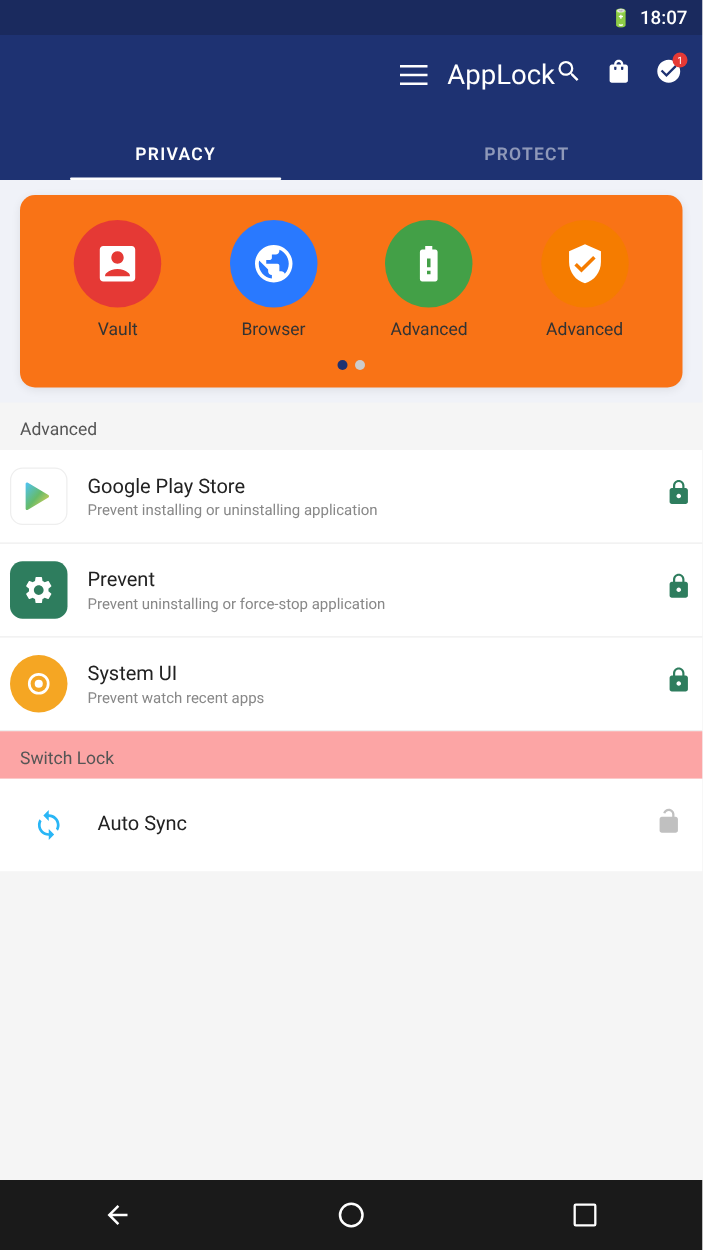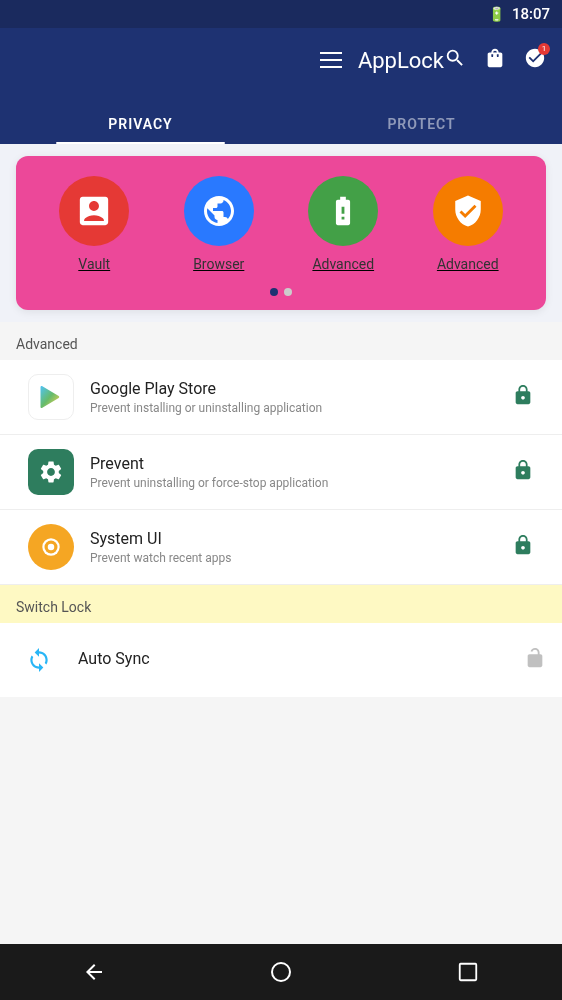--- a/index.html
+++ b/index.html
@@ -125,25 +125,24 @@
       background: white;
       border-radius: 2px;
     }
 
     
     .feature-section {
       background: #f0f2f8;
       padding: 12px 16px;
     }
     .feature-card {
-      background: #ec4899;
+      background: #f97316;
       border-radius: 12px;
       padding: 20px 16px 14px;
       box-shadow: 0 2px 8px rgba(0,0,0,0.08);
-      text-decoration: underline;
     }
     .feature-icons-row {
       display: flex;
       justify-content: space-around;
       margin-bottom: 16px;
     }
     .feature-item {
       display: flex;
       flex-direction: column;
       align-items: center;
@@ -183,21 +182,21 @@
       padding: 14px 16px 8px;
     }
 
     
     .app-list {
       background: white;
     }
     .app-item {
       display: flex;
       align-items: center;
-      padding: 14px 28px;
+      padding: 14px 8px;
       border-bottom: 1px solid #eeeeee;
       gap: 16px;
     }
     .app-info {
       flex: 1;
     }
     .app-name {
       font-size: 16px;
       color: #222;
       font-weight: 400;
@@ -211,21 +210,21 @@
       font-size: 22px;
     }
     .lock-locked { color: #2e7d5e; }
     .lock-unlocked { color: #b0b0b0; }
 
     
     .switch-section-label {
       font-size: 14px;
       color: #555;
       padding: 14px 16px 8px;
-      background: #fef9c3;
+      background: #fca5a5;
     }
     .auto-sync-item {
       display: flex;
       align-items: center;
       padding: 14px 16px;
       background: white;
       gap: 16px;
     }
 
     

